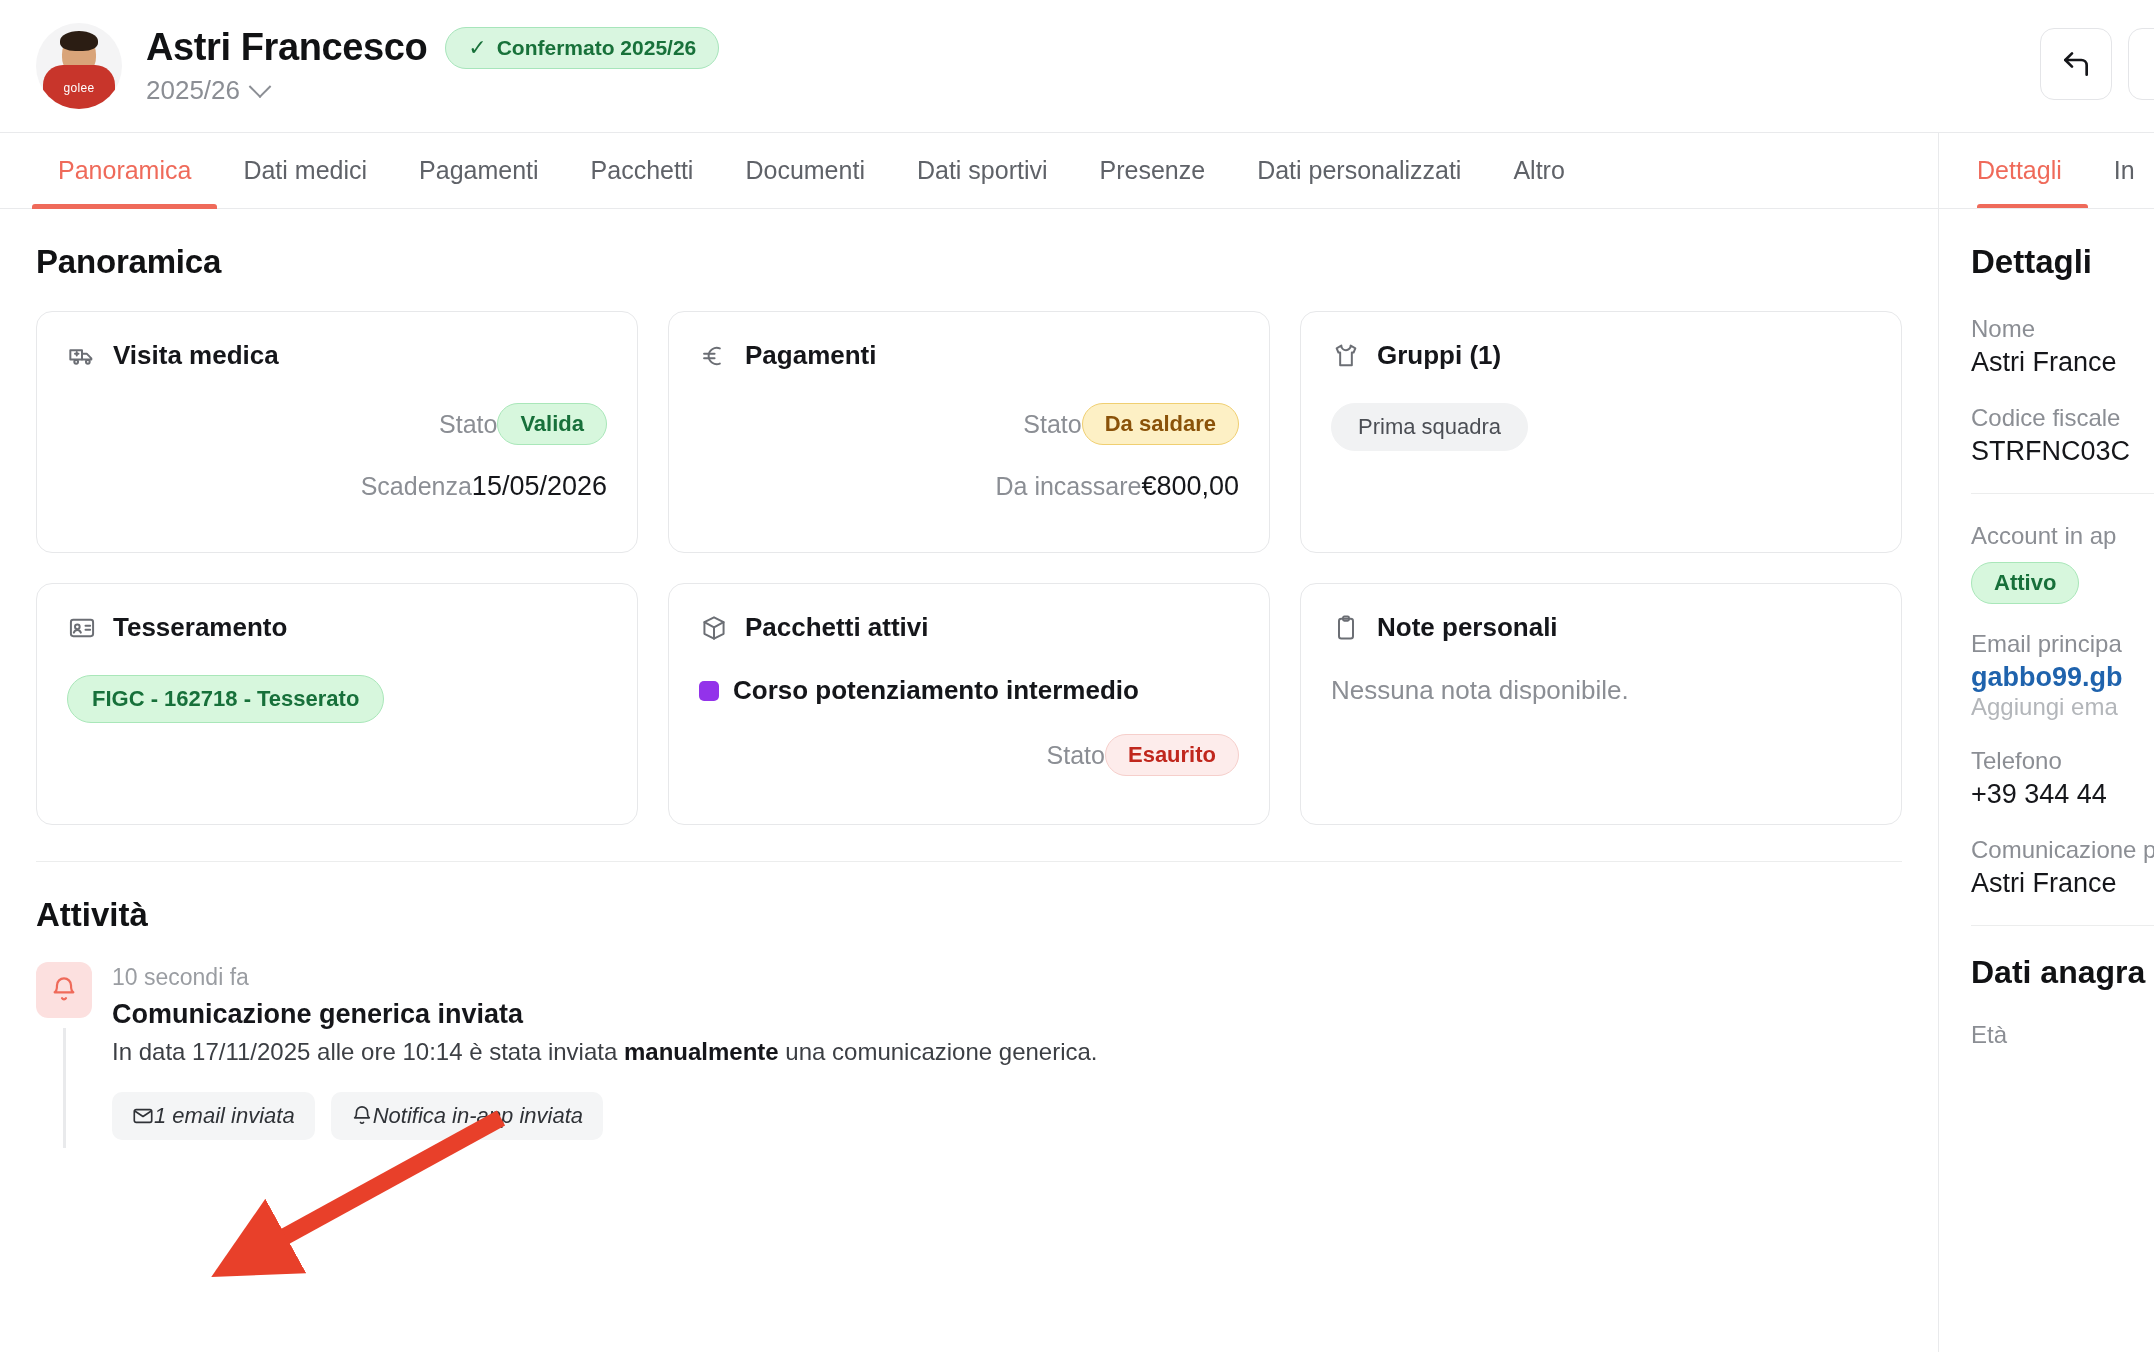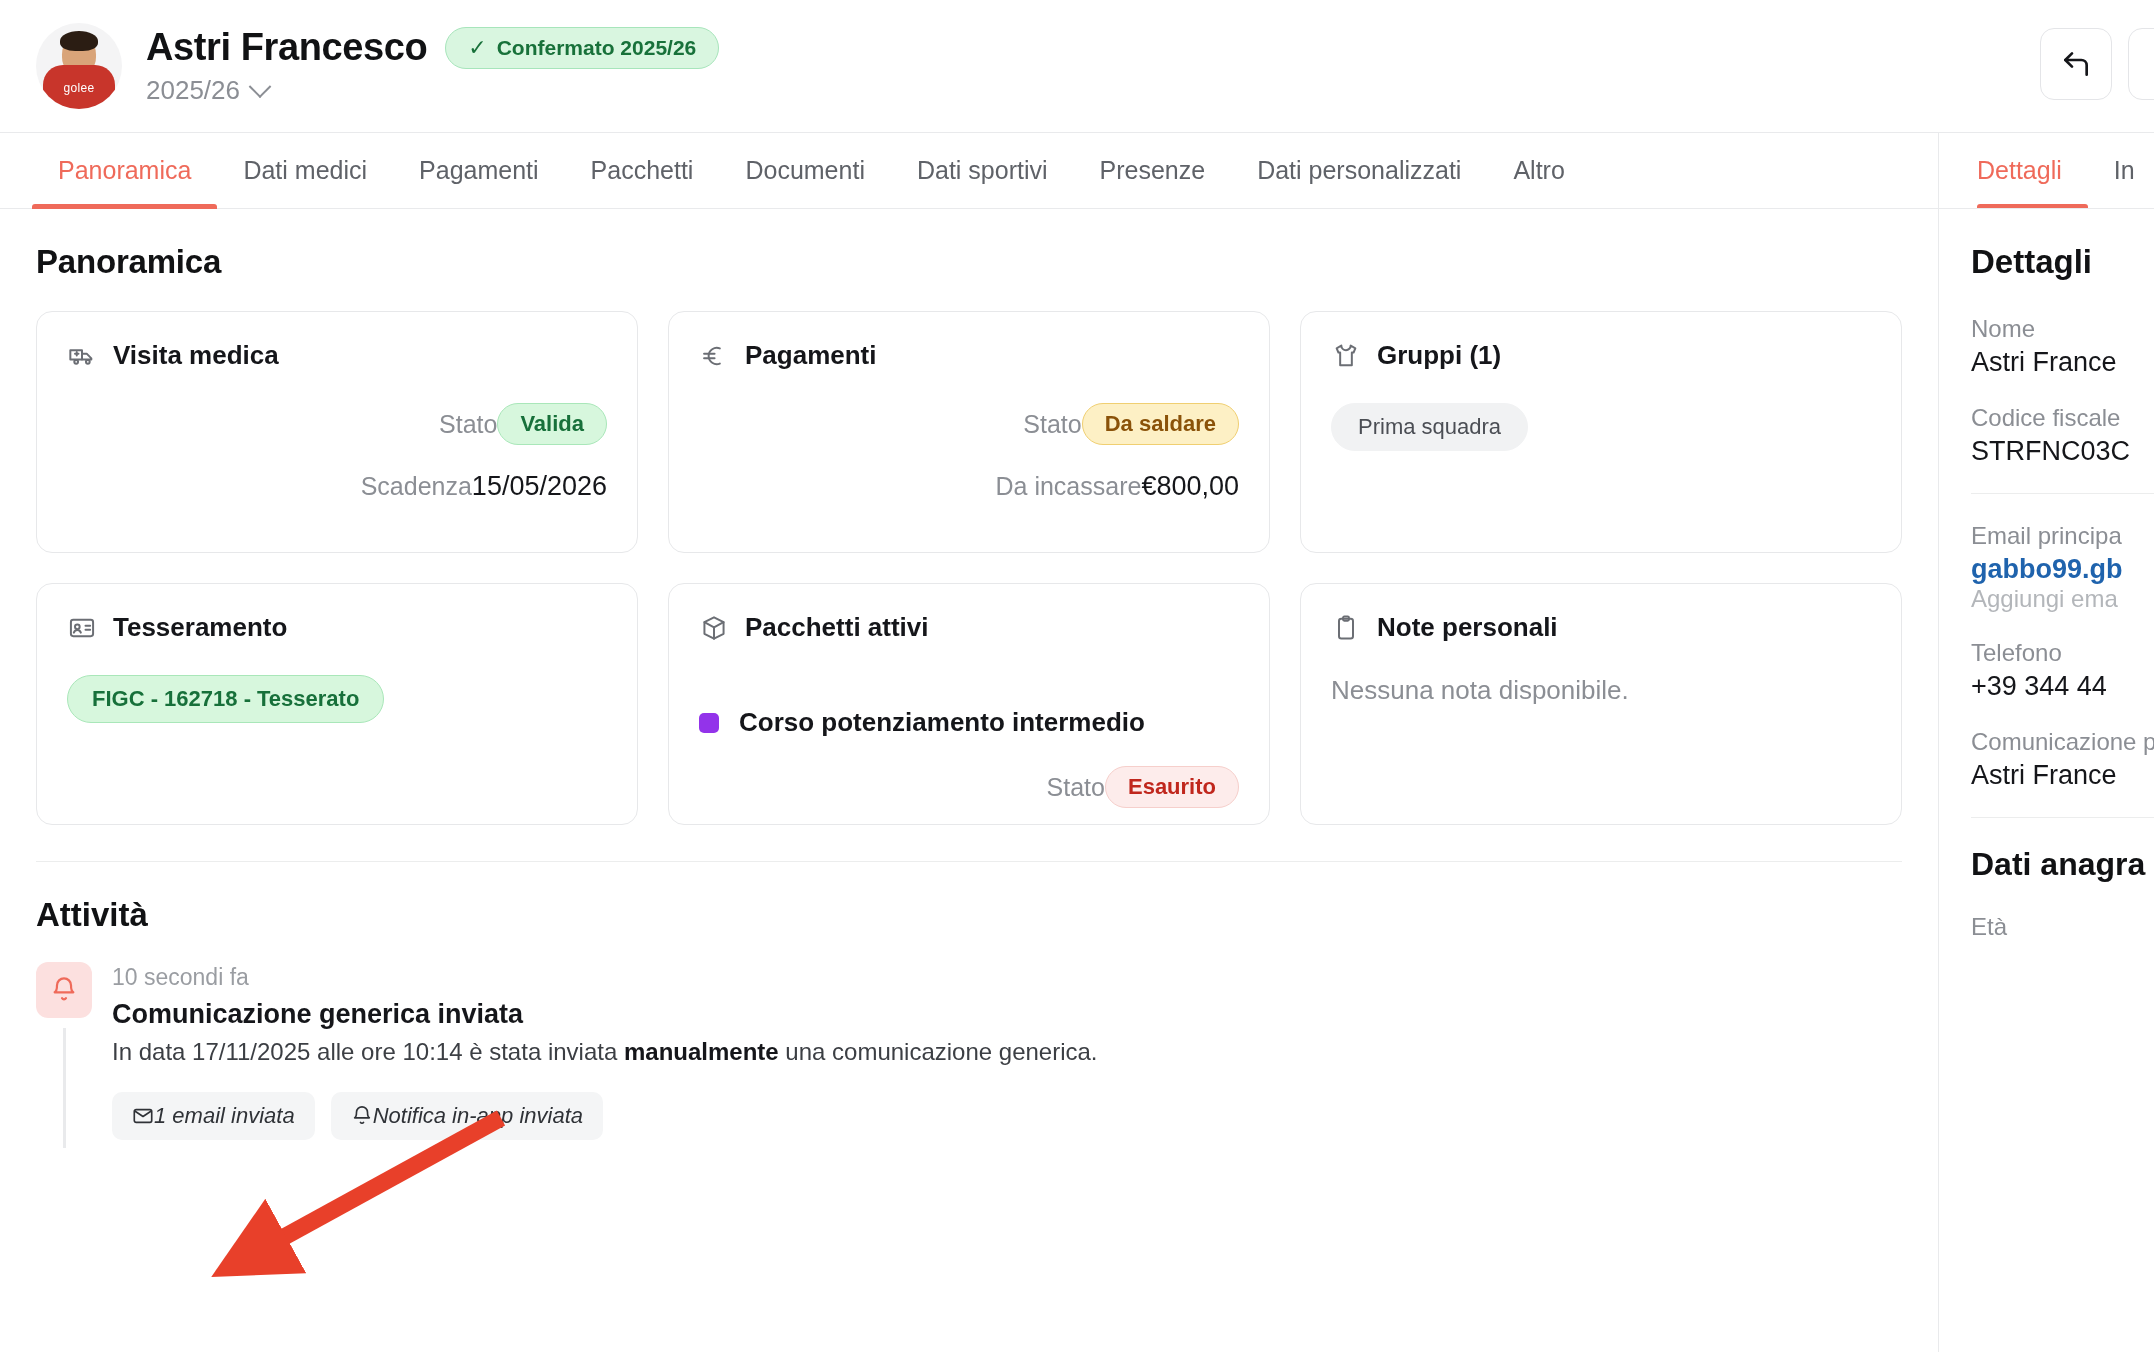--- a/index.html
+++ b/index.html
@@ -264,23 +264,22 @@
   }
   .pill-green { background: #d7f7dd; border: 1px solid #a9e7b9; color: #17703a; }
   .pill-yellow { background: #fdf0c5; border: 1px solid #f0cf71; color: #8a5209; }
   .pill-red { background: #fdeceb; border: 1px solid #f6cfcb; color: #c0271d; }
   .pill-grey { background: #f1f2f3; border: 1px solid #f1f2f3; color: #4b4e54; font-weight: 400; padding: 10px 26px; }
   .pill-green-lg { background: #d7f7dd; border: 1px solid #a9e7b9; color: #17703a; font-weight: 700; padding: 10px 24px; }
 
   .pkg-row {
     display: flex;
     align-items: center;
-    gap: 20px;
+    gap: 14px;
     margin-bottom: 28px;
-    margin-top: 32px;
   }
   .pkg-dot {
     width: 20px; height: 20px;
     border-radius: 5px;
     background: #9333ea;
     flex: 0 0 20px;
   }
   .pkg-name { font-size: 26px; font-weight: 700; color: #15161a; }
   .note-empty { font-size: 26px; color: #8b8e94; }
 
@@ -609,20 +608,24 @@
         <div class="rp-value">Astri France</div>
       </div>
 
       <div class="rp-field">
         <div class="rp-label">Codice fiscale</div>
         <div class="rp-value">STRFNC03C</div>
       </div>
 
       <div class="rp-div"></div>
 
+      <div class="rp-field">
+        <div class="rp-label">Account in ap</div>
+        <span class="pill pill-green" style="margin-top:8px">Attivo</span>
+      </div>
 
       <div class="rp-field">
         <div class="rp-label">Email principa</div>
         <div class="rp-value link">gabbo99.gb</div>
         <div class="rp-muted">Aggiungi ema</div>
       </div>
 
       <div class="rp-field">
         <div class="rp-label">Telefono</div>
         <div class="rp-value">+39 344 44</div>

